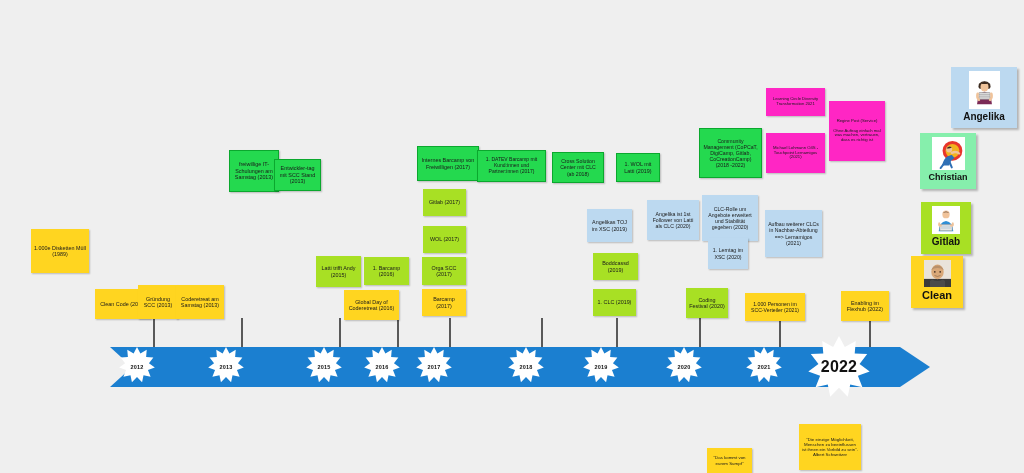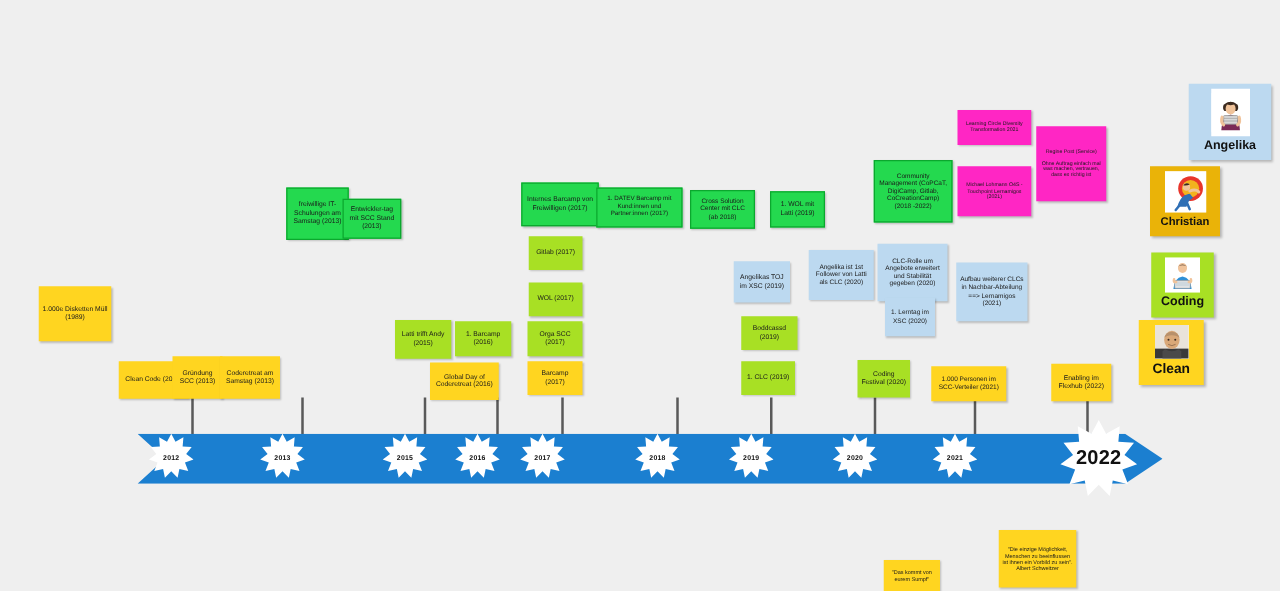--- a/index.html
+++ b/index.html
@@ -101,21 +101,21 @@
     display: flex;
     align-items: center;
     justify-content: center;
   }
   .person .pname {
     font-weight: bold;
     color: #111;
     line-height: 1;
   }
   .p-blue  { background: #bcd9f0; }
-  .p-green { background: #eab308; }
+  .p-green { background: #86efac; }
   .p-lime  { background: #a8e024; }
   .p-yell  { background: #ffd520; }
 </style>
 </head>
 <body>
 
 <div id="canvas">
 
   <div id="stems-layer">
       <div class="stem" style="left: 153px; top: 318px; height: 30px;"></div>
@@ -288,21 +288,21 @@
           <path d="M18.00,0.00 L21.40,6.43 L27.73,2.86 L27.11,10.10 L34.37,10.52 L29.94,16.28 L35.82,20.56 L28.97,23.01 L31.60,29.79 L24.52,28.15 L23.07,35.27 L18.00,30.06 L12.93,35.27 L11.48,28.15 L4.40,29.79 L7.03,23.01 L0.18,20.56 L6.06,16.28 L1.63,10.52 L8.89,10.10 L8.27,2.86 L14.60,6.43 Z" fill="#ffffff"></path>
         </svg>
         <div class="ylabel">2020</div>
       </div>
       <div class="yearmark" style="left: 746px;">
         <svg width="36" height="36" viewBox="0 0 36 36">
           <path d="M18.00,0.00 L21.40,6.43 L27.73,2.86 L27.11,10.10 L34.37,10.52 L29.94,16.28 L35.82,20.56 L28.97,23.01 L31.60,29.79 L24.52,28.15 L23.07,35.27 L18.00,30.06 L12.93,35.27 L11.48,28.15 L4.40,29.79 L7.03,23.01 L0.18,20.56 L6.06,16.28 L1.63,10.52 L8.89,10.10 L8.27,2.86 L14.60,6.43 Z" fill="#ffffff"></path>
         </svg>
         <div class="ylabel">2021</div>
       </div>
-      <div class="yearmark big" style="left: 848px;">
+      <div class="yearmark big" style="left: 808px;">
         <svg width="62" height="62" viewBox="0 0 62 62">
           <path d="M31.00,0.00 L36.85,11.07 L47.76,4.92 L46.70,17.40 L59.20,18.12 L51.56,28.04 L61.68,35.41 L49.89,39.63 L54.43,51.30 L42.23,48.47 L39.73,60.74 L31.00,51.77 L22.27,60.74 L19.77,48.47 L7.57,51.30 L12.11,39.63 L0.32,35.41 L10.44,28.04 L2.80,18.12 L15.30,17.40 L14.24,4.92 L25.15,11.07 Z" fill="#ffffff"></path>
         </svg>
         <div class="ylabel">2022</div>
       </div>
     </div>
 
   <div id="people-layer">
       <div class="person p-blue" style="left: 951px; top: 67px; width: 66px; height: 61px;">
         <div class="pic" style="width: 31px; height: 38px; margin-top: 4px;">
@@ -343,21 +343,21 @@
             <rect width="100" height="100" fill="#ffffff"></rect>
       <ellipse cx="50" cy="30" rx="13" ry="14" fill="#f0c39a"></ellipse>
       <path d="M37 26 q13 -12 26 0 q-6 -4 -13 -4 q-7 0 -13 4z" fill="#5b4636"></path>
       <path d="M24 90 q2 -32 26 -36 q24 4 26 36z" fill="#2e8fd6"></path>
       <rect x="28" y="66" width="44" height="22" rx="2" fill="#e6e6e6" stroke="#9a9a9a" stroke-width="2"></rect>
       <rect x="31" y="69" width="38" height="13" rx="1" fill="#cfd8de"></rect>
       <path d="M26 62 q-3 10 6 8" stroke="#f0c39a" stroke-width="7" fill="none" stroke-linecap="round"></path>
       <path d="M74 62 q3 10 -6 8" stroke="#f0c39a" stroke-width="7" fill="none" stroke-linecap="round"></path>
           </svg>
         </div>
-        <div class="pname" style="font-size: 10px; margin-top: 3px;">Coding</div>
+        <div class="pname" style="font-size: 10px; margin-top: 3px;">Gitlab</div>
       </div>
       <div class="person p-yell" style="left: 911px; top: 256px; width: 52px; height: 52px;">
         <div class="pic" style="width: 27px; height: 27px; margin-top: 4px;">
           <svg width="27" height="27" viewBox="0 0 100 100">
             <rect width="100" height="100" fill="#e9e3da"></rect>
       <rect y="70" width="100" height="30" fill="#3a3a3a"></rect>
       <ellipse cx="50" cy="44" rx="23" ry="27" fill="#d9a878"></ellipse>
       <path d="M27 38 q6 -18 23 -18 q17 0 23 18 q-8 -8 -23 -8 q-15 0 -23 8z" fill="#b8906a"></path>
       <ellipse cx="40" cy="44" rx="3" ry="3" fill="#3a2a20"></ellipse>
       <ellipse cx="60" cy="44" rx="3" ry="3" fill="#3a2a20"></ellipse>

